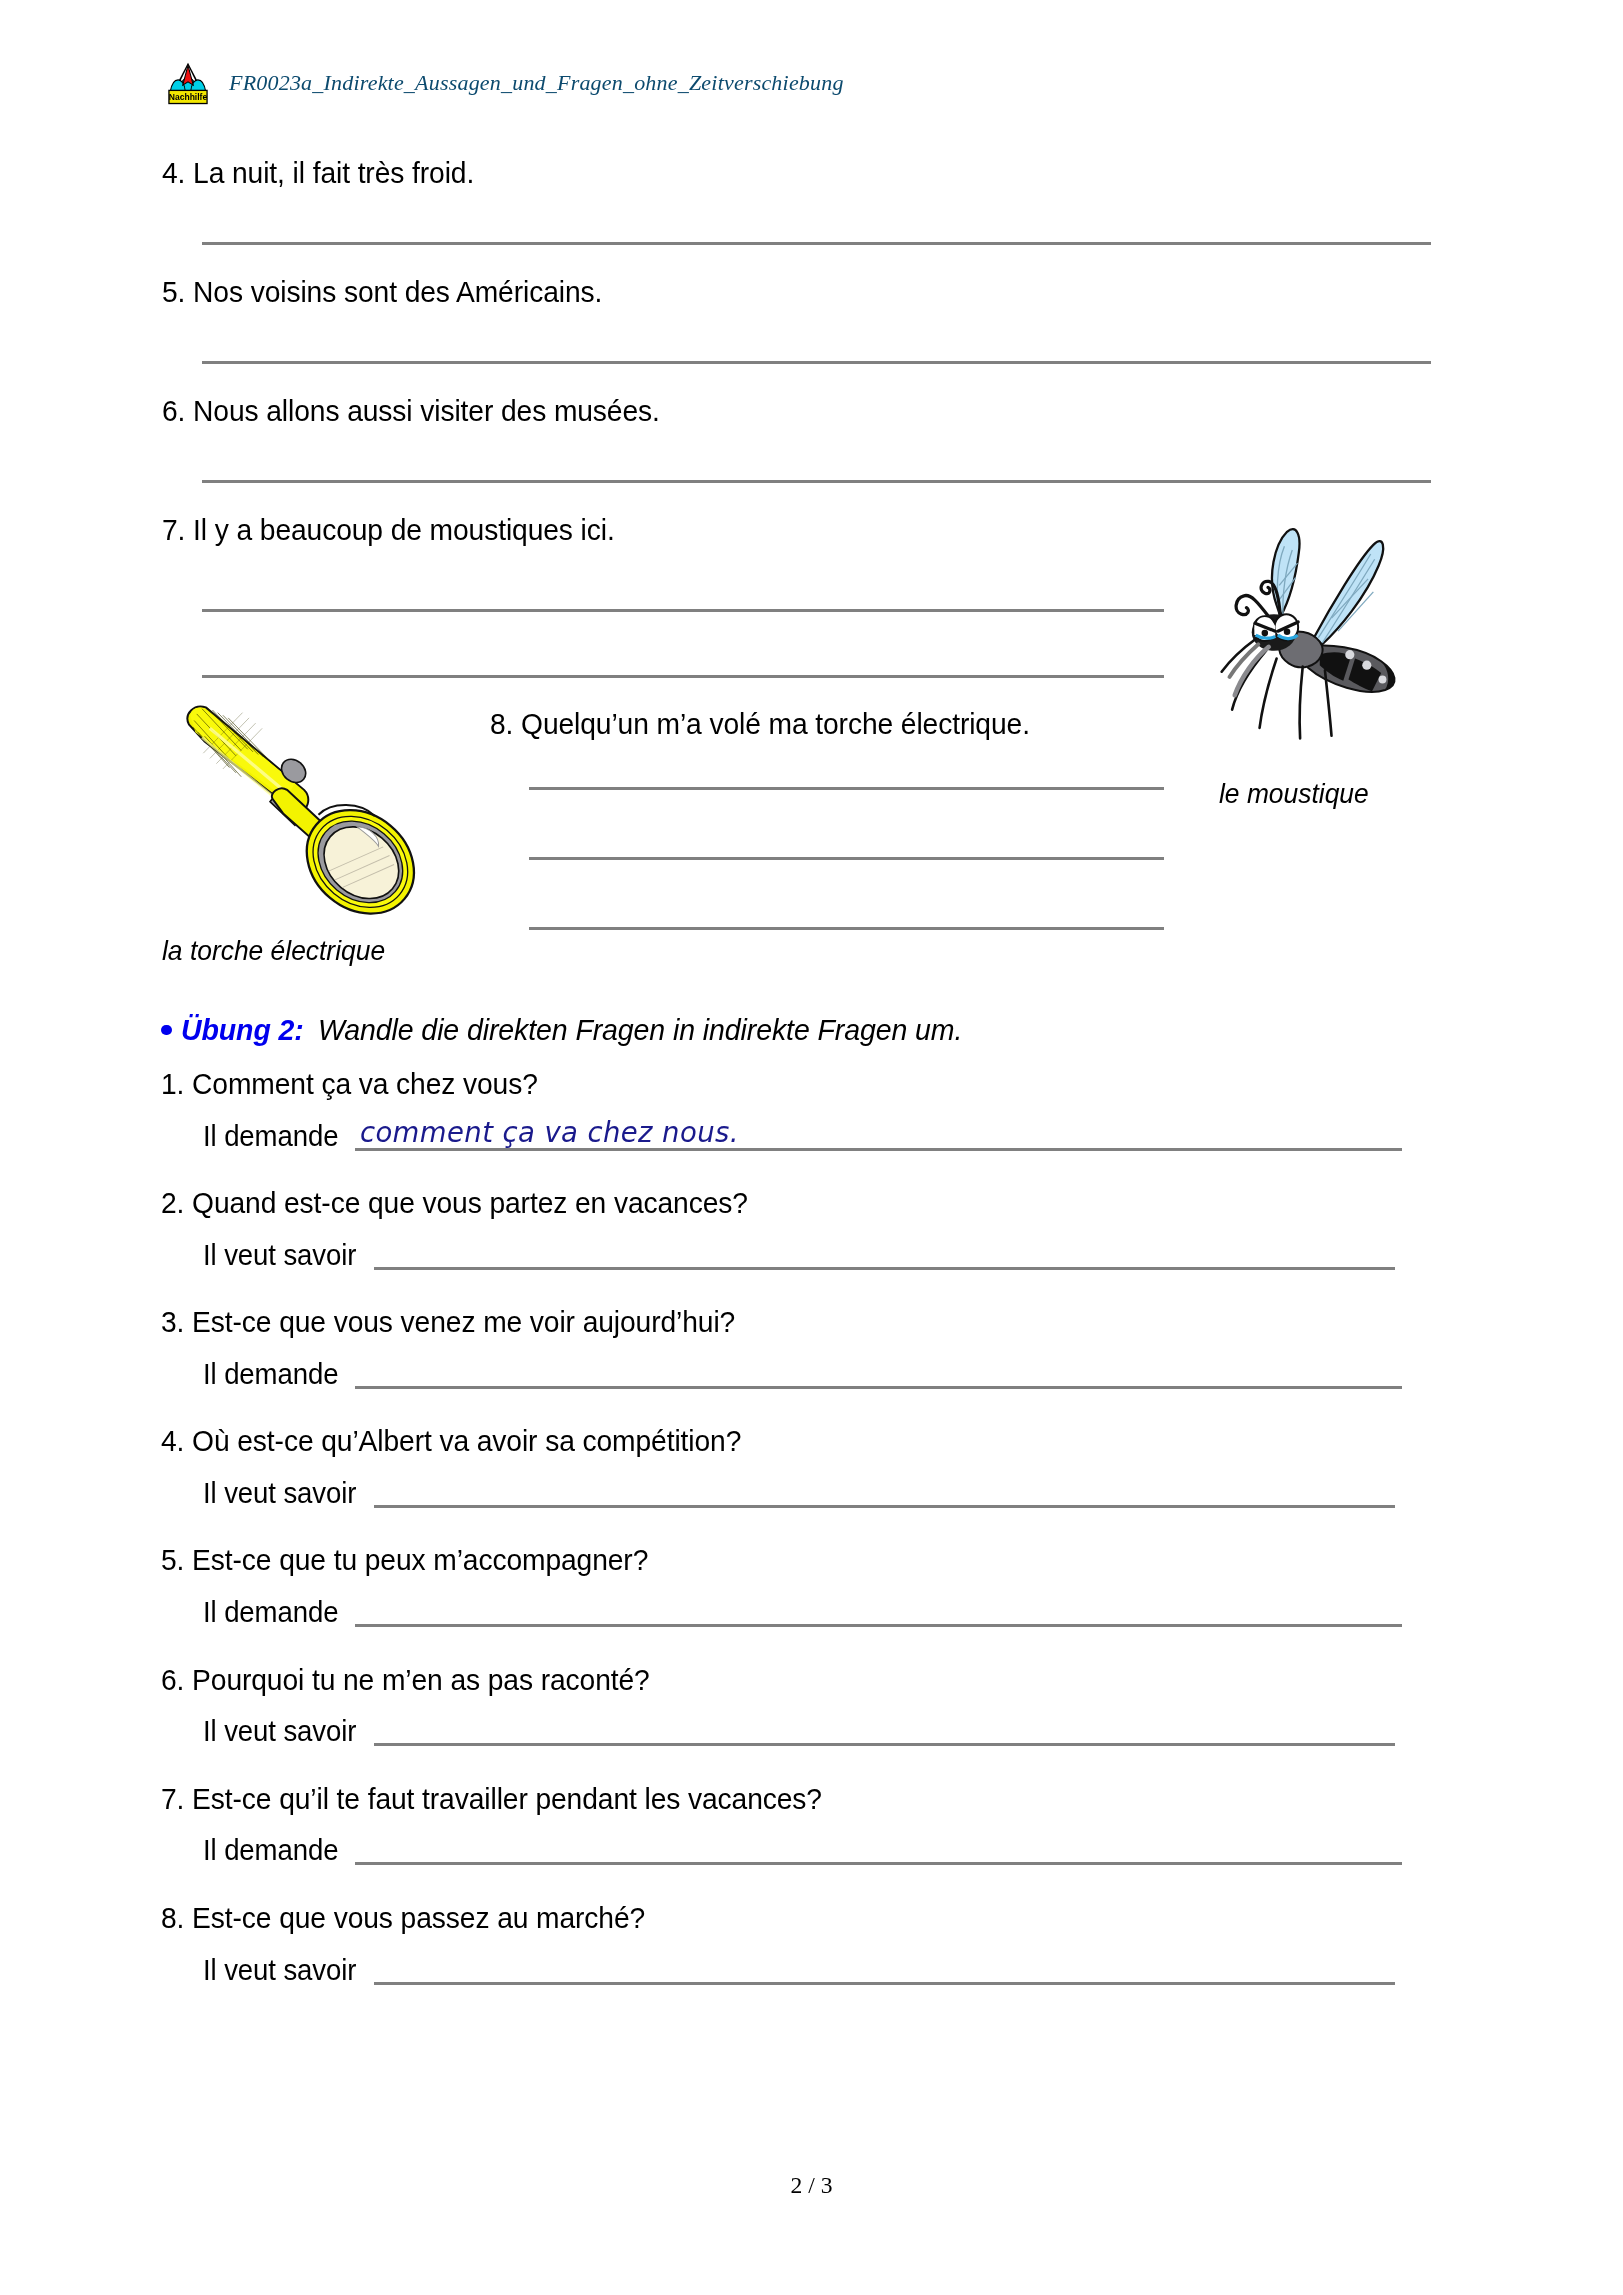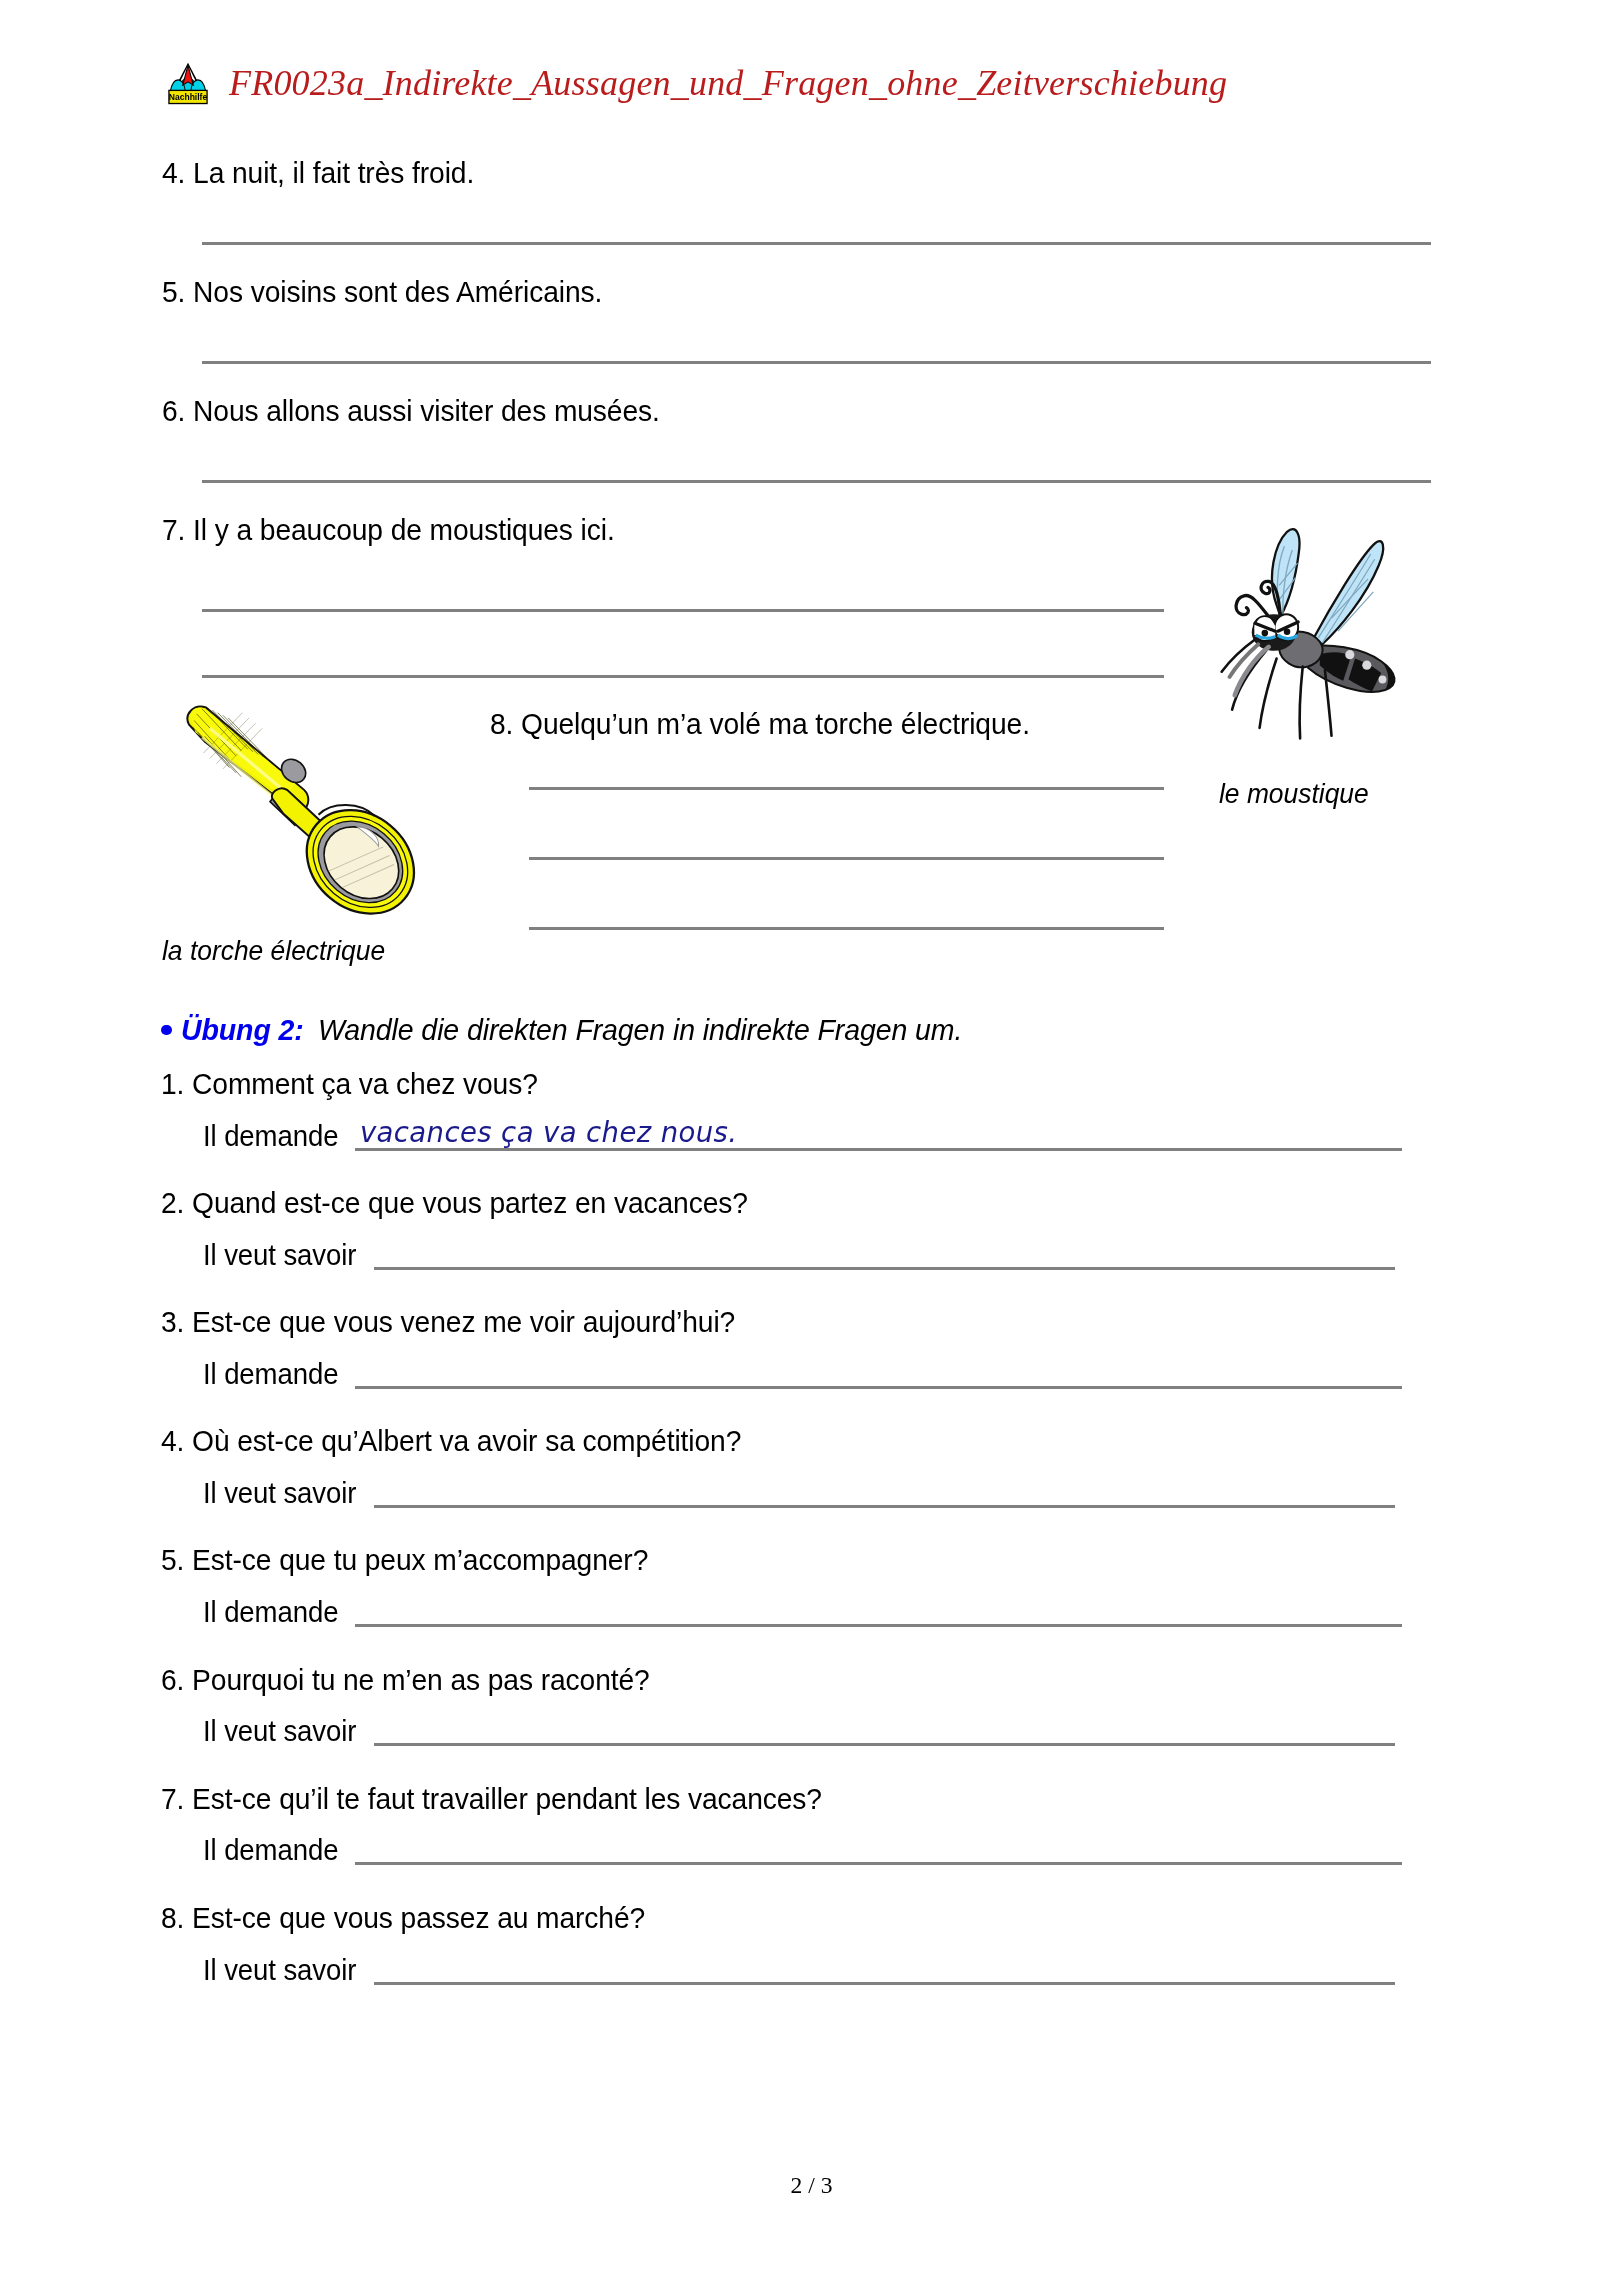--- a/index.html
+++ b/index.html
@@ -27,24 +27,24 @@
   }
   .logo {
     width: 46px;
     height: 45px;
     flex: 0 0 auto;
     display: block;
   }
   .doc-title {
     font-family: "Liberation Serif", serif;
     font-style: italic;
-    font-size: 36px;
+    font-size: 22px;
     letter-spacing: 0.2px;
     white-space: nowrap;
-    color: #b91c1c;
+    color: #0c4a6e;
   }
 
   
   .rule {
     position: absolute;
     height: 3.3px;
     background: #808080;
   }
 
   
@@ -299,21 +299,21 @@
 <div class="uebung-row">
   <span class="bullet"></span>
   <span class="uebung-label">Übung 2:</span>
   <span class="uebung-text">Wandle die direkten Fragen in indirekte Fragen um.</span>
 </div>
 
 <div class="q-row" style="top:1067px;">1. Comment ça va chez vous?</div>
 <div class="a-row" style="top:1113px;">
   <span class="a-lead">Il demande</span>
   <span class="a-blank" style="width:1047px;">
-    <span class="handwriting">vacances ça va chez nous.</span>
+    <span class="handwriting">comment ça va chez nous.</span>
   </span>
 </div>
 
 <div class="q-row" style="top:1186px;">2. Quand est-ce que vous partez en vacances?</div>
 <div class="a-row" style="top:1232px;">
   <span class="a-lead">Il veut savoir</span>
   <span class="a-blank" style="width:1021px;">
     <span class="handwriting"></span>
   </span>
 </div>

